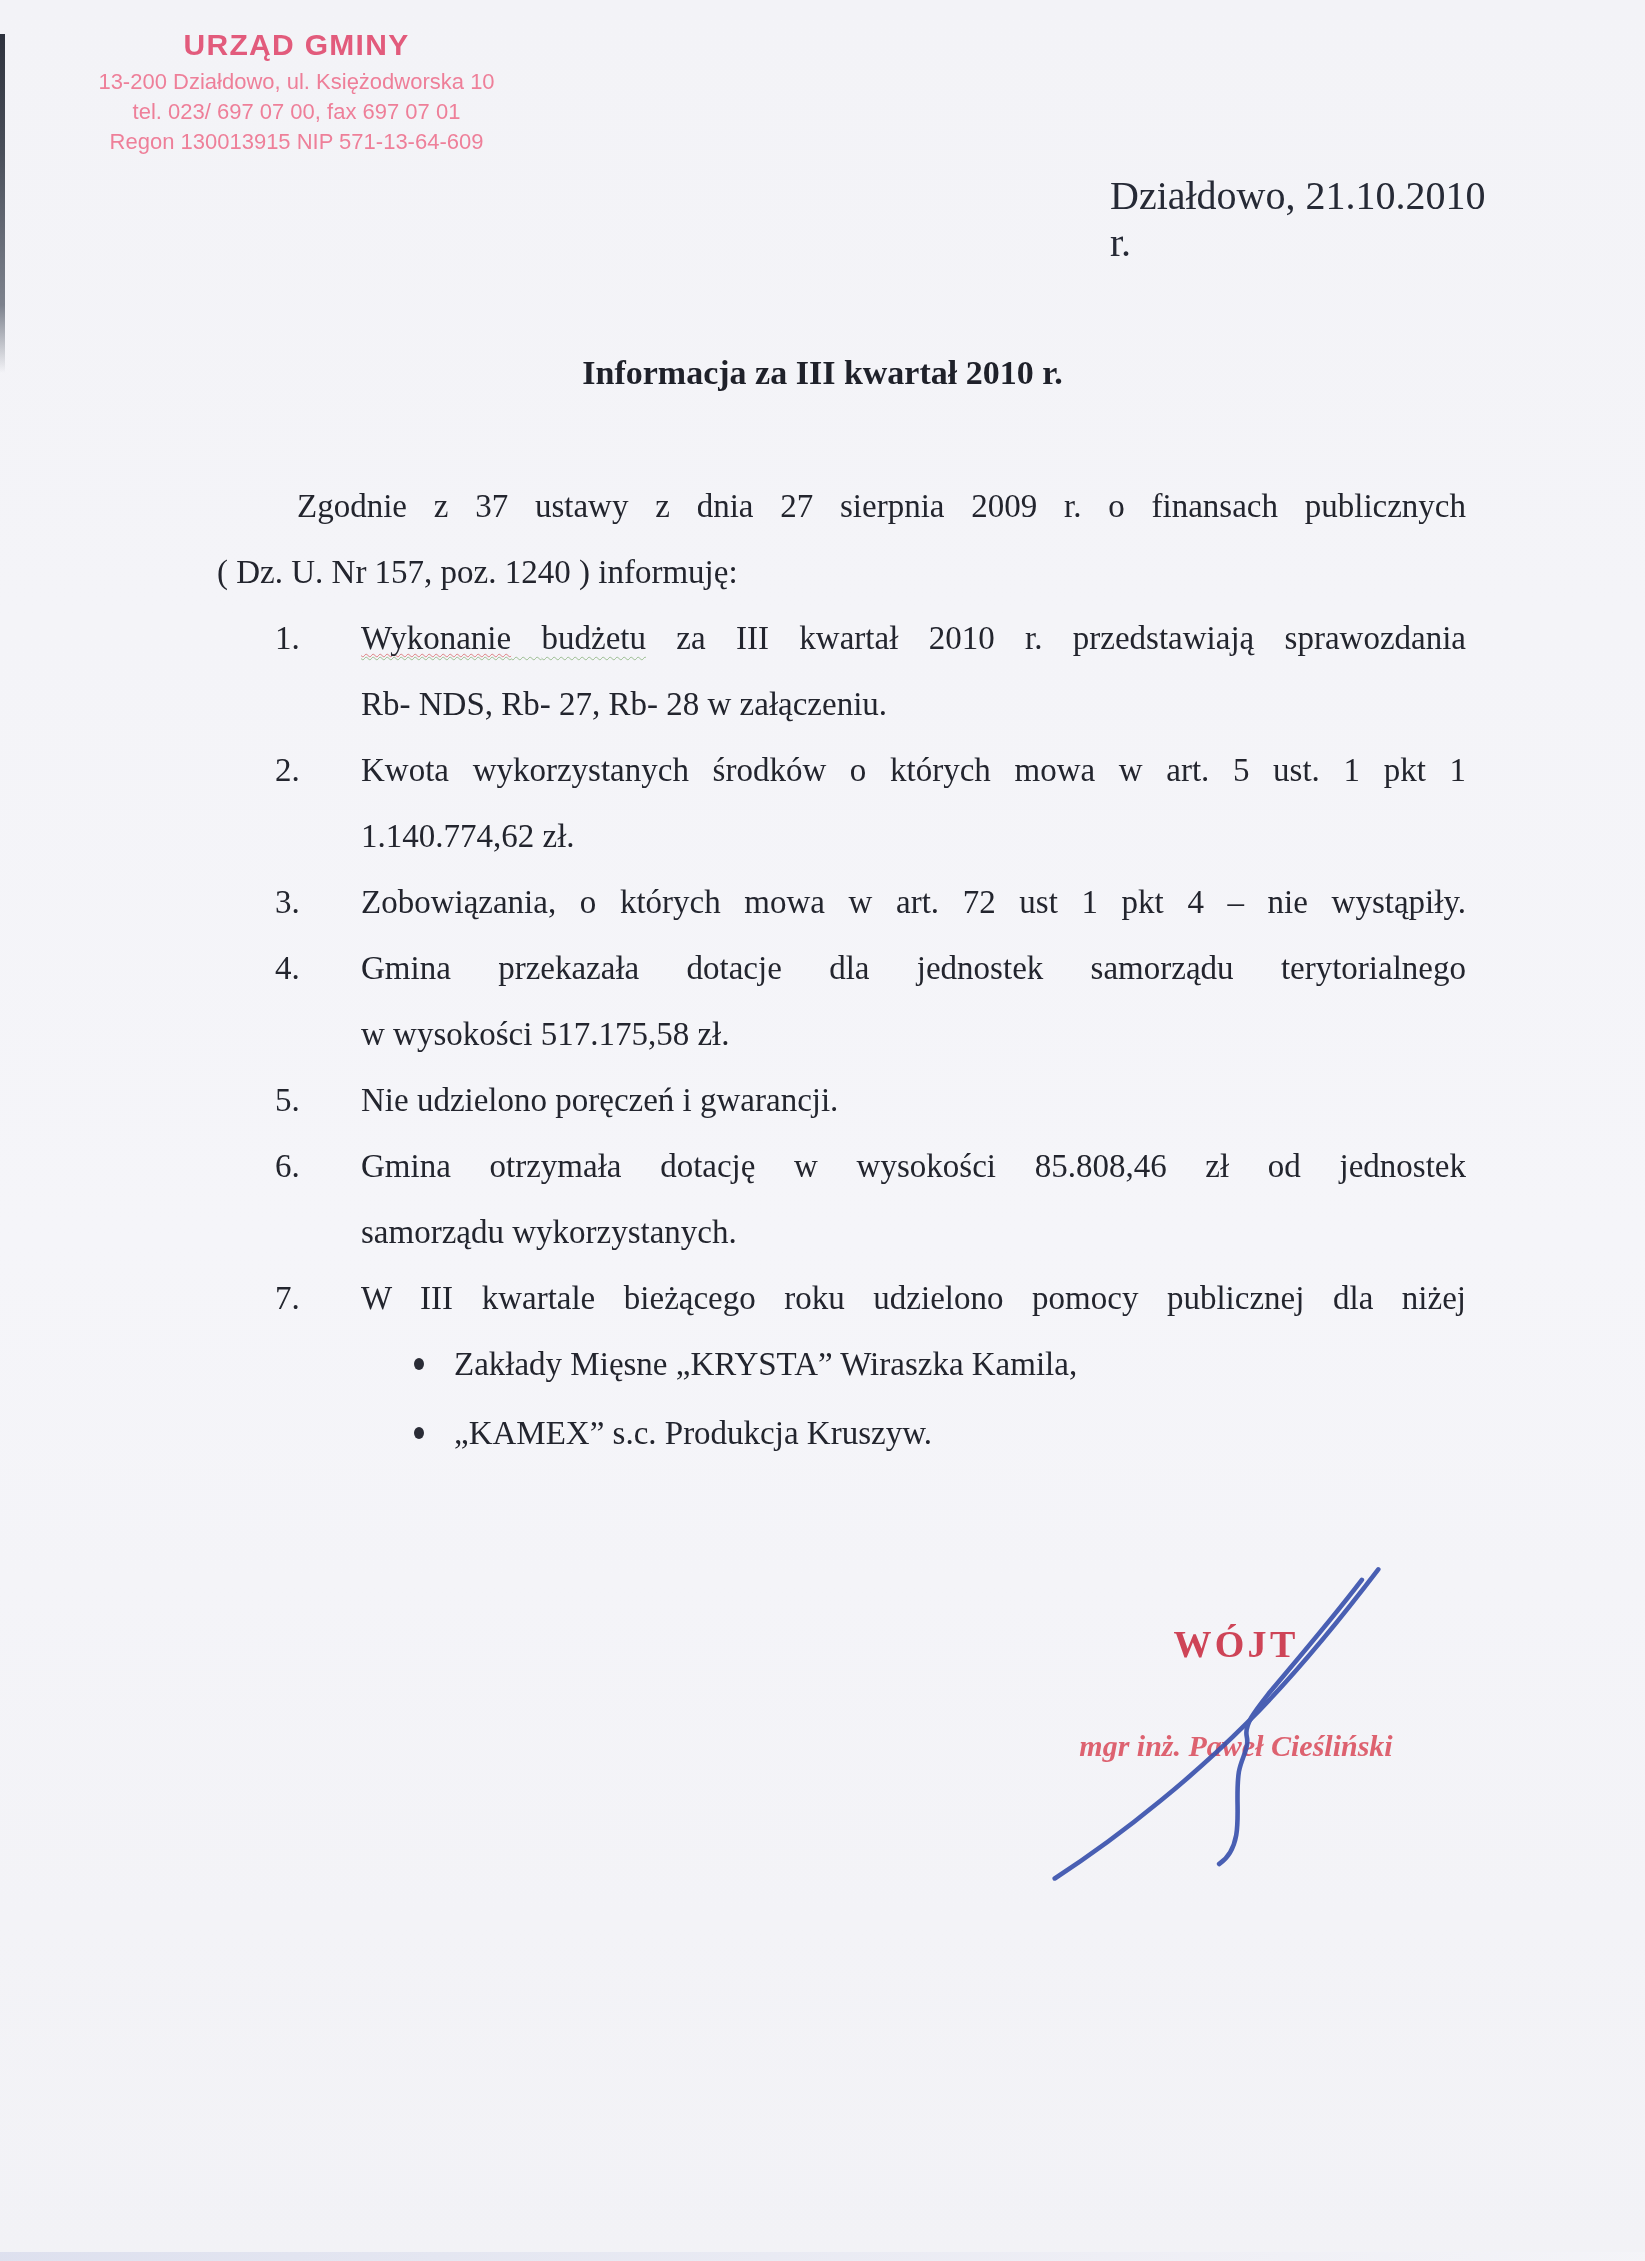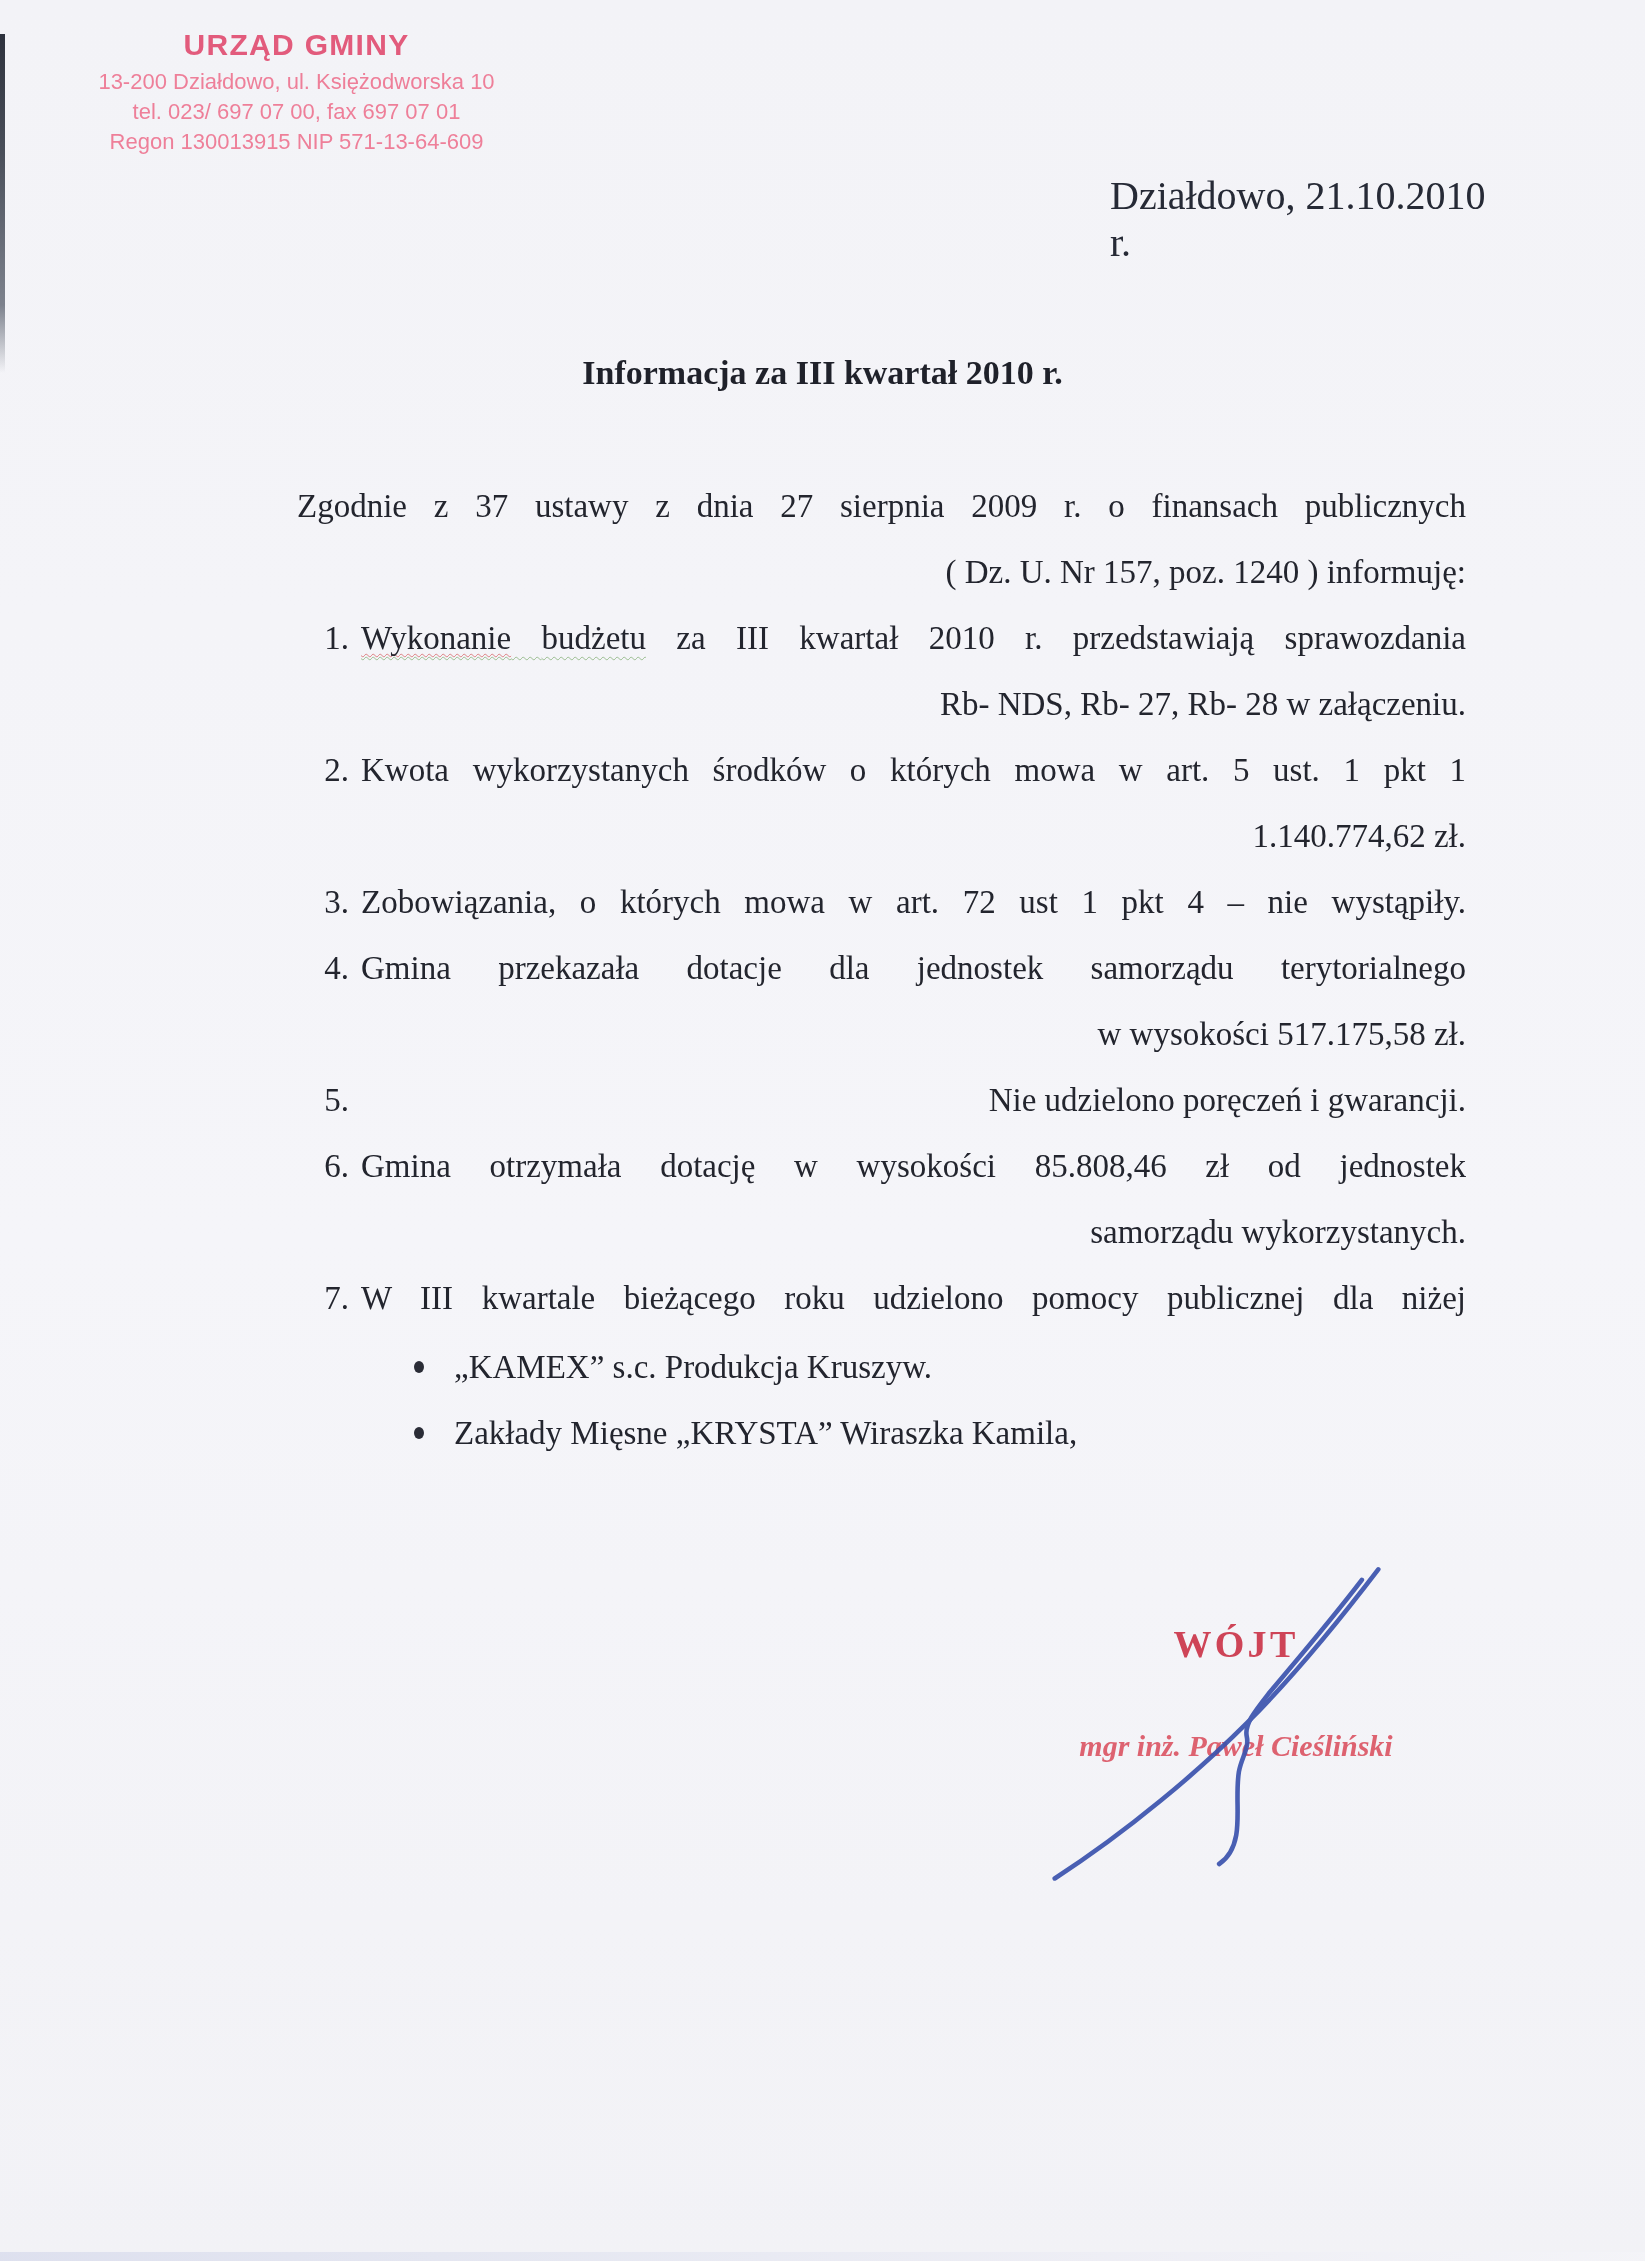--- a/index.html
+++ b/index.html
@@ -25,21 +25,21 @@
   .stamp-line{font-size:22px;line-height:30px;color:#ee7f99;font-weight:500;}
   .stamp-line.first{margin-top:5.3px;}
 
   .date{position:absolute;top:172px;left:1110px;width:394px;font-size:40px;color:#262a36;}
 
   .doc-title{position:absolute;top:354px;left:0;width:1645px;text-align:center;
     font-size:34px;font-weight:bold;color:#1f212a;}
 
   
   .body-text{position:absolute;top:473px;left:217px;width:1249px;font-size:33px;}
-  .line{display:block;height:66px;line-height:66px;white-space:nowrap;overflow:visible;text-align:right;}
+  .line{display:block;height:66px;line-height:66px;white-space:nowrap;overflow:visible;}
   .fill{text-align:justify;text-align-last:justify;text-justify:inter-word;white-space:normal;}
   .indent{padding-left:80px;}
 
   .list-item{display:flex;padding-left:58px;}
   .li-num{flex:0 0 74px;}
   .li-lines{flex:1 1 auto;min-width:0;margin-left:12px;}
 
   .sq-green{text-decoration:underline wavy rgba(90,150,70,.55);
     text-decoration-thickness:1.3px;text-underline-offset:7.2px;text-decoration-skip-ink:none;}
   .sq-red{text-decoration:underline wavy rgba(205,60,60,.6);
@@ -125,27 +125,27 @@
       </div>
     </div>
 
     <div class="list-item">
       <div class="li-num line">7.</div>
       <div class="li-lines">
         <div class="line fill">W III kwartale bieżącego roku udzielono pomocy publicznej dla niżej</div>
       </div>
     </div>
 
+    <div class="bullet-row">
+      <span class="bullet-dot"></span>
+      <span class="bullet-text">Zakłady Mięsne „KRYSTA” Wiraszka Kamila,</span>
+    </div>
     <div class="bullet-row second">
       <span class="bullet-dot"></span>
       <span class="bullet-text">„KAMEX” s.c. Produkcja Kruszyw.</span>
-    </div>
-    <div class="bullet-row">
-      <span class="bullet-dot"></span>
-      <span class="bullet-text">Zakłady Mięsne „KRYSTA” Wiraszka Kamila,</span>
     </div>
 
   </div>
 
   <div class="sig">
     <div class="sig-role">WÓJT</div>
     <div class="sig-name">mgr inż. Paweł Cieśliński</div>
   </div>
 
   <svg class="sig-svg" width="388" height="329" viewBox="0 0 590 500">

